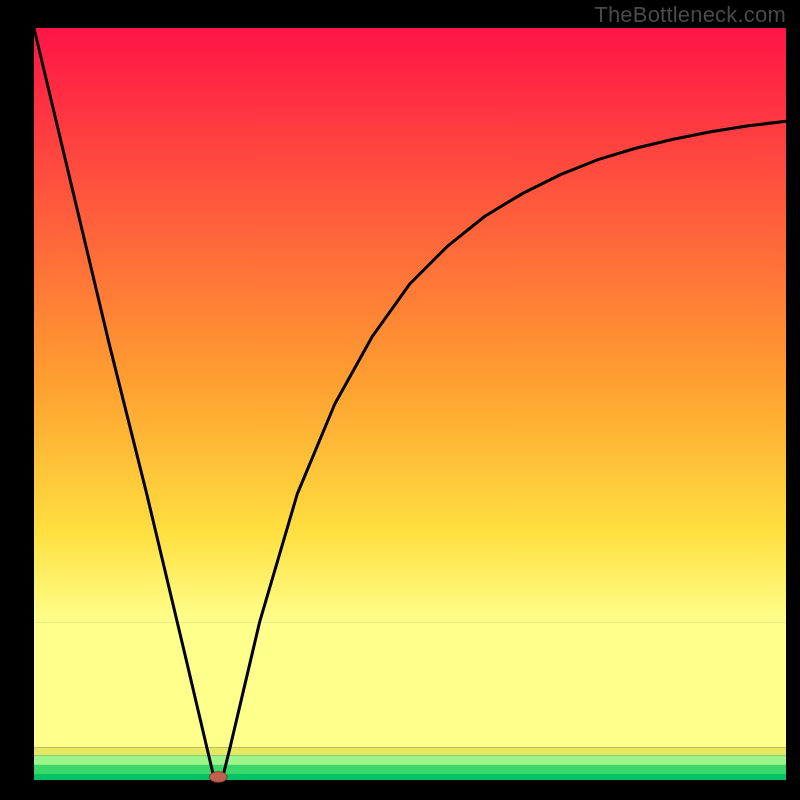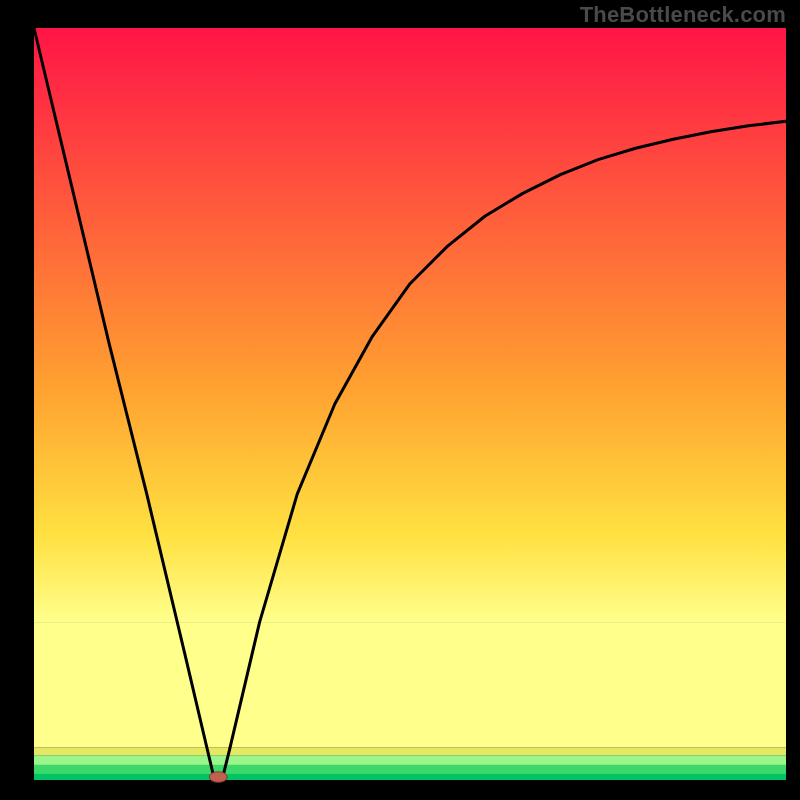--- a/index.html
+++ b/index.html
@@ -15,21 +15,21 @@
     position: relative;
     width: 800px;
     height: 800px;
     background: #000;
   }
   .watermark {
     position: absolute;
     top: 2px;
     right: 14px;
     font-size: 22px;
-    font-weight: 700;
+    font-weight: 400;
     color: #4a4a4a;
     letter-spacing: 0.2px;
     z-index: 10;
   }
   svg {
     display: block;
   }
 </style>
 </head>
 <body>

